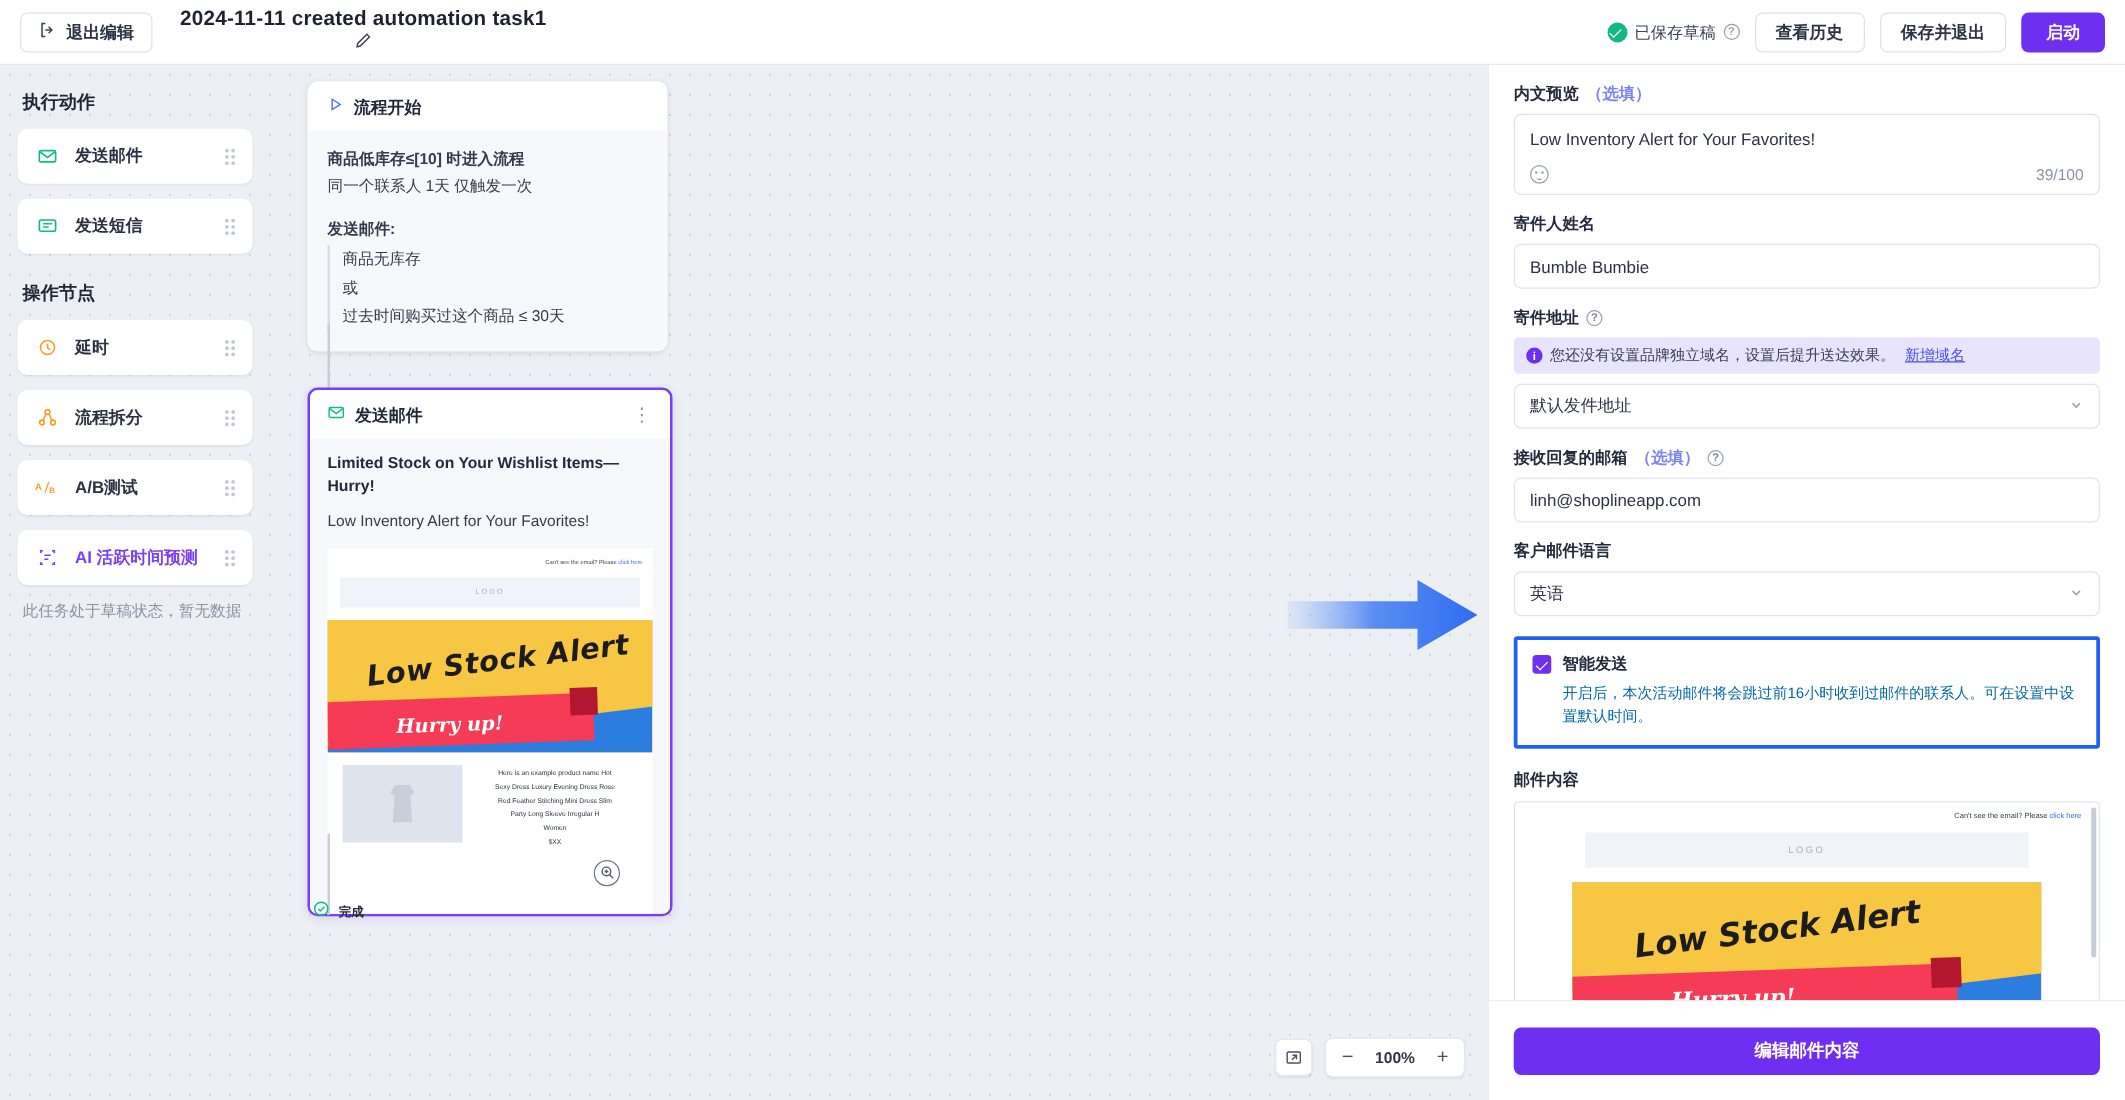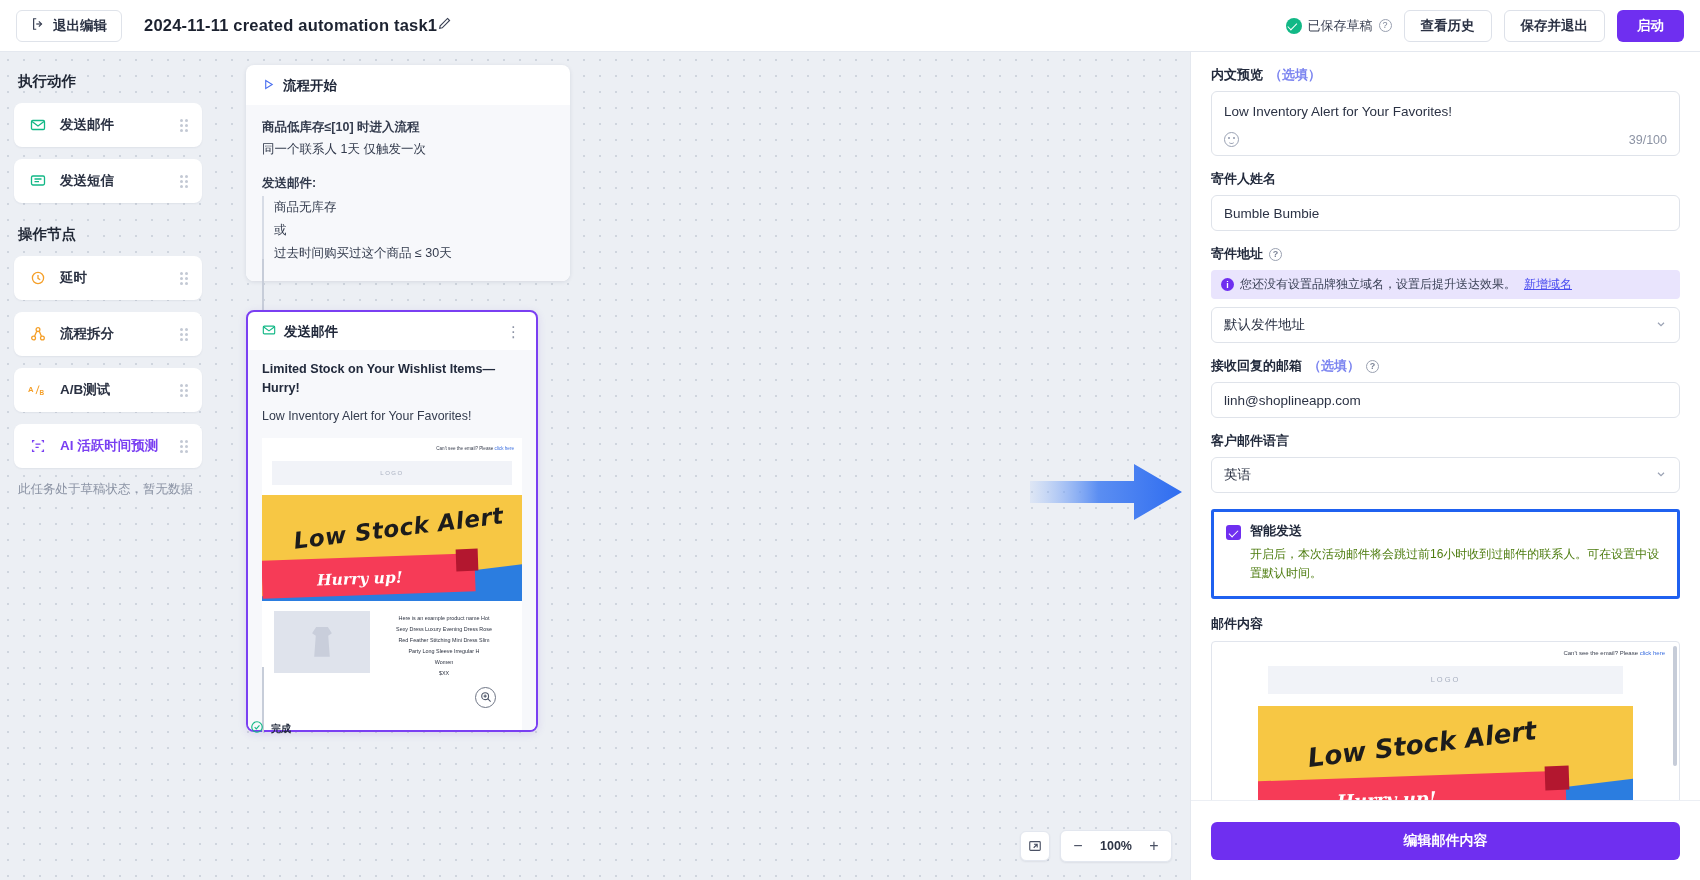--- a/index.html
+++ b/index.html
@@ -16,21 +16,21 @@
     background: #ffffff; border-bottom: 1px solid #e4e8ef;
     display: flex; align-items: center; padding: 0 16px; z-index: 40;
   }
   .exit-btn {
     display: flex; align-items: center; gap: 8px;
     border: 1px solid #dfe3ea; border-radius: 6px;
     height: 32px; padding: 0 14px; background: #fff; cursor: pointer;
     font-size: 13.5px; font-weight: 600; color: #2b3244;
   }
   .exit-btn svg { flex: none; }
-  .title-wrap { display: flex; align-items: center; margin-left: 22px; }
+  .title-wrap { display: flex; align-items: center; margin-left: 22px; flex-direction: column; }
   .page-title { font-size: 16.5px; font-weight: 700; letter-spacing: .2px; color: #1c2230; }
   .pencil { cursor: pointer; }
   .header-right { margin-left: auto; display: flex; align-items: center; gap: 12px; }
   .saved-state { display: flex; align-items: center; gap: 6px; font-size: 13px; color: #3b4254; font-weight: 500; }
   .check-circle { width: 16px; height: 16px; border-radius: 50%; background: #12b886; position: relative; flex: none; }
   .check-circle::after {
     content: ""; position: absolute; left: 4.4px; top: 3.4px; width: 4px; height: 7.5px;
     border: solid #fff; border-width: 0 1.8px 1.8px 0; transform: rotate(45deg);
   }
   .qmark {
@@ -63,21 +63,21 @@
     box-shadow: 0 1px 2px rgba(20,30,60,.06);
   }
   .pal-icon { width: 20px; display: flex; align-items: center; justify-content: center; flex: none; }
   .pal-label { font-size: 13.5px; font-weight: 700; color: #2a3142; margin-left: 12px; }
   .pal-label.ai { color: #7a3ff2; }
   .grip { margin-left: auto; display: grid; grid-template-columns: repeat(2, 3px); gap: 2px; }
   .grip i { width: 3px; height: 3px; background: #c3c9d4; border-radius: 50%; display: block; }
   .no-data { font-size: 12.5px; color: #8b93a4; margin: 6px 0 0 4px; line-height: 1.5; }
   
   .node-start {
-    position: absolute; left: 246px; top: 13px; width: 324px;
+    position: absolute; left: 246px; top: 13px; width: 288px;
     background: #fff; border-radius: 8px; box-shadow: 0 1px 4px rgba(20,30,60,.10);
     overflow: hidden;
   }
   .node-head { display: flex; align-items: center; gap: 8px; padding: 12px 16px 10px 16px; }
   .node-head-title { font-size: 13.5px; font-weight: 700; color: #20283a; }
   .node-body { background: #f7f8fb; padding: 12px 16px 16px 16px; font-size: 12.5px; color: #333b4d; }
   .node-body b { font-weight: 700; }
   .node-line { line-height: 1.75; }
   .exit-label { font-weight: 700; margin-top: 14px; margin-bottom: 4px; font-size: 12.5px; }
   .exit-list { border-left: 2px solid #d7dce6; padding-left: 10px; line-height: 1.85; }
@@ -177,25 +177,25 @@
   .alert a { color: #4b4df0; text-decoration: underline; margin-left: 2px; }
   .select-box {
     border: 1px solid #dfe3ea; border-radius: 6px; height: 36px; display: flex; align-items: center;
     padding: 0 12px; font-size: 13.5px; color: #2b3244; cursor: pointer;
   }
   .chev { margin-left: auto; color: #9aa2b4; }
   .smart-box {
     border: 3px solid #1f61f0; border-radius: 3px; padding: 10px 12px 12px 12px; margin: 16px 0 16px 0;
     background: #fff;
   }
-  .smart-head { display: flex; align-items: flex-end; gap: 9px; }
+  .smart-head { display: flex; align-items: center; gap: 9px; }
   .cbox { width: 15px; height: 15px; border-radius: 3px; background: #6f2ff0; position: relative; flex: none; margin-top: 1px; cursor: pointer; }
   .cbox::after { content: ""; position: absolute; left: 5px; top: 2.3px; width: 4px; height: 8px; border: solid #fff; border-width: 0 1.9px 1.9px 0; transform: rotate(45deg); }
   .smart-title { font-size: 13px; font-weight: 700; color: #222a3c; }
-  .smart-desc { font-size: 12px; color: #4d7c0f; line-height: 1.6; margin: 5px 0 0 24px; }
+  .smart-desc { font-size: 12px; color: #0369a1; line-height: 1.6; margin: 5px 0 0 24px; }
   .mail-content-label { font-size: 13px; font-weight: 700; color: #222a3c; margin-bottom: 8px; }
   .preview-box { border: 1px solid #e1e5ed; border-radius: 4px; height: 212px; overflow: hidden; position: relative; background: #fff; }
   .pv-inner { padding: 0; }
   .pv-topline { text-align: right; font-size: 6px; color: #3b4150; padding: 8px 14px 0 0; }
   .pv-topline a { color: #3b6fe0; }
   .pv-logo { margin: 10px 56px 0 56px; height: 28px; background: #f1f3f8; display: flex; align-items: center; justify-content: center; font-size: 7.5px; letter-spacing: 2px; color: #a9b0c0; }
   .pv-banner { position: relative; height: 118px; margin: 12px 46px 0 46px; overflow: hidden; background: #f7c744; }
   .pv-banner .blue { position: absolute; inset: 0; background: #2b7de0; }
   .pv-banner .yellow { position: absolute; left: -10%; top: -28%; width: 125%; height: 108%; background: #f7c744; transform: rotate(-7deg); }
   .pv-banner .lowstock { position: absolute; left: 13%; top: 20%; transform: rotate(-7deg); font-family: "DejaVu Sans", sans-serif; font-weight: 700; font-style: italic; font-size: 26px; color: #1c1c1c; white-space: nowrap; }

